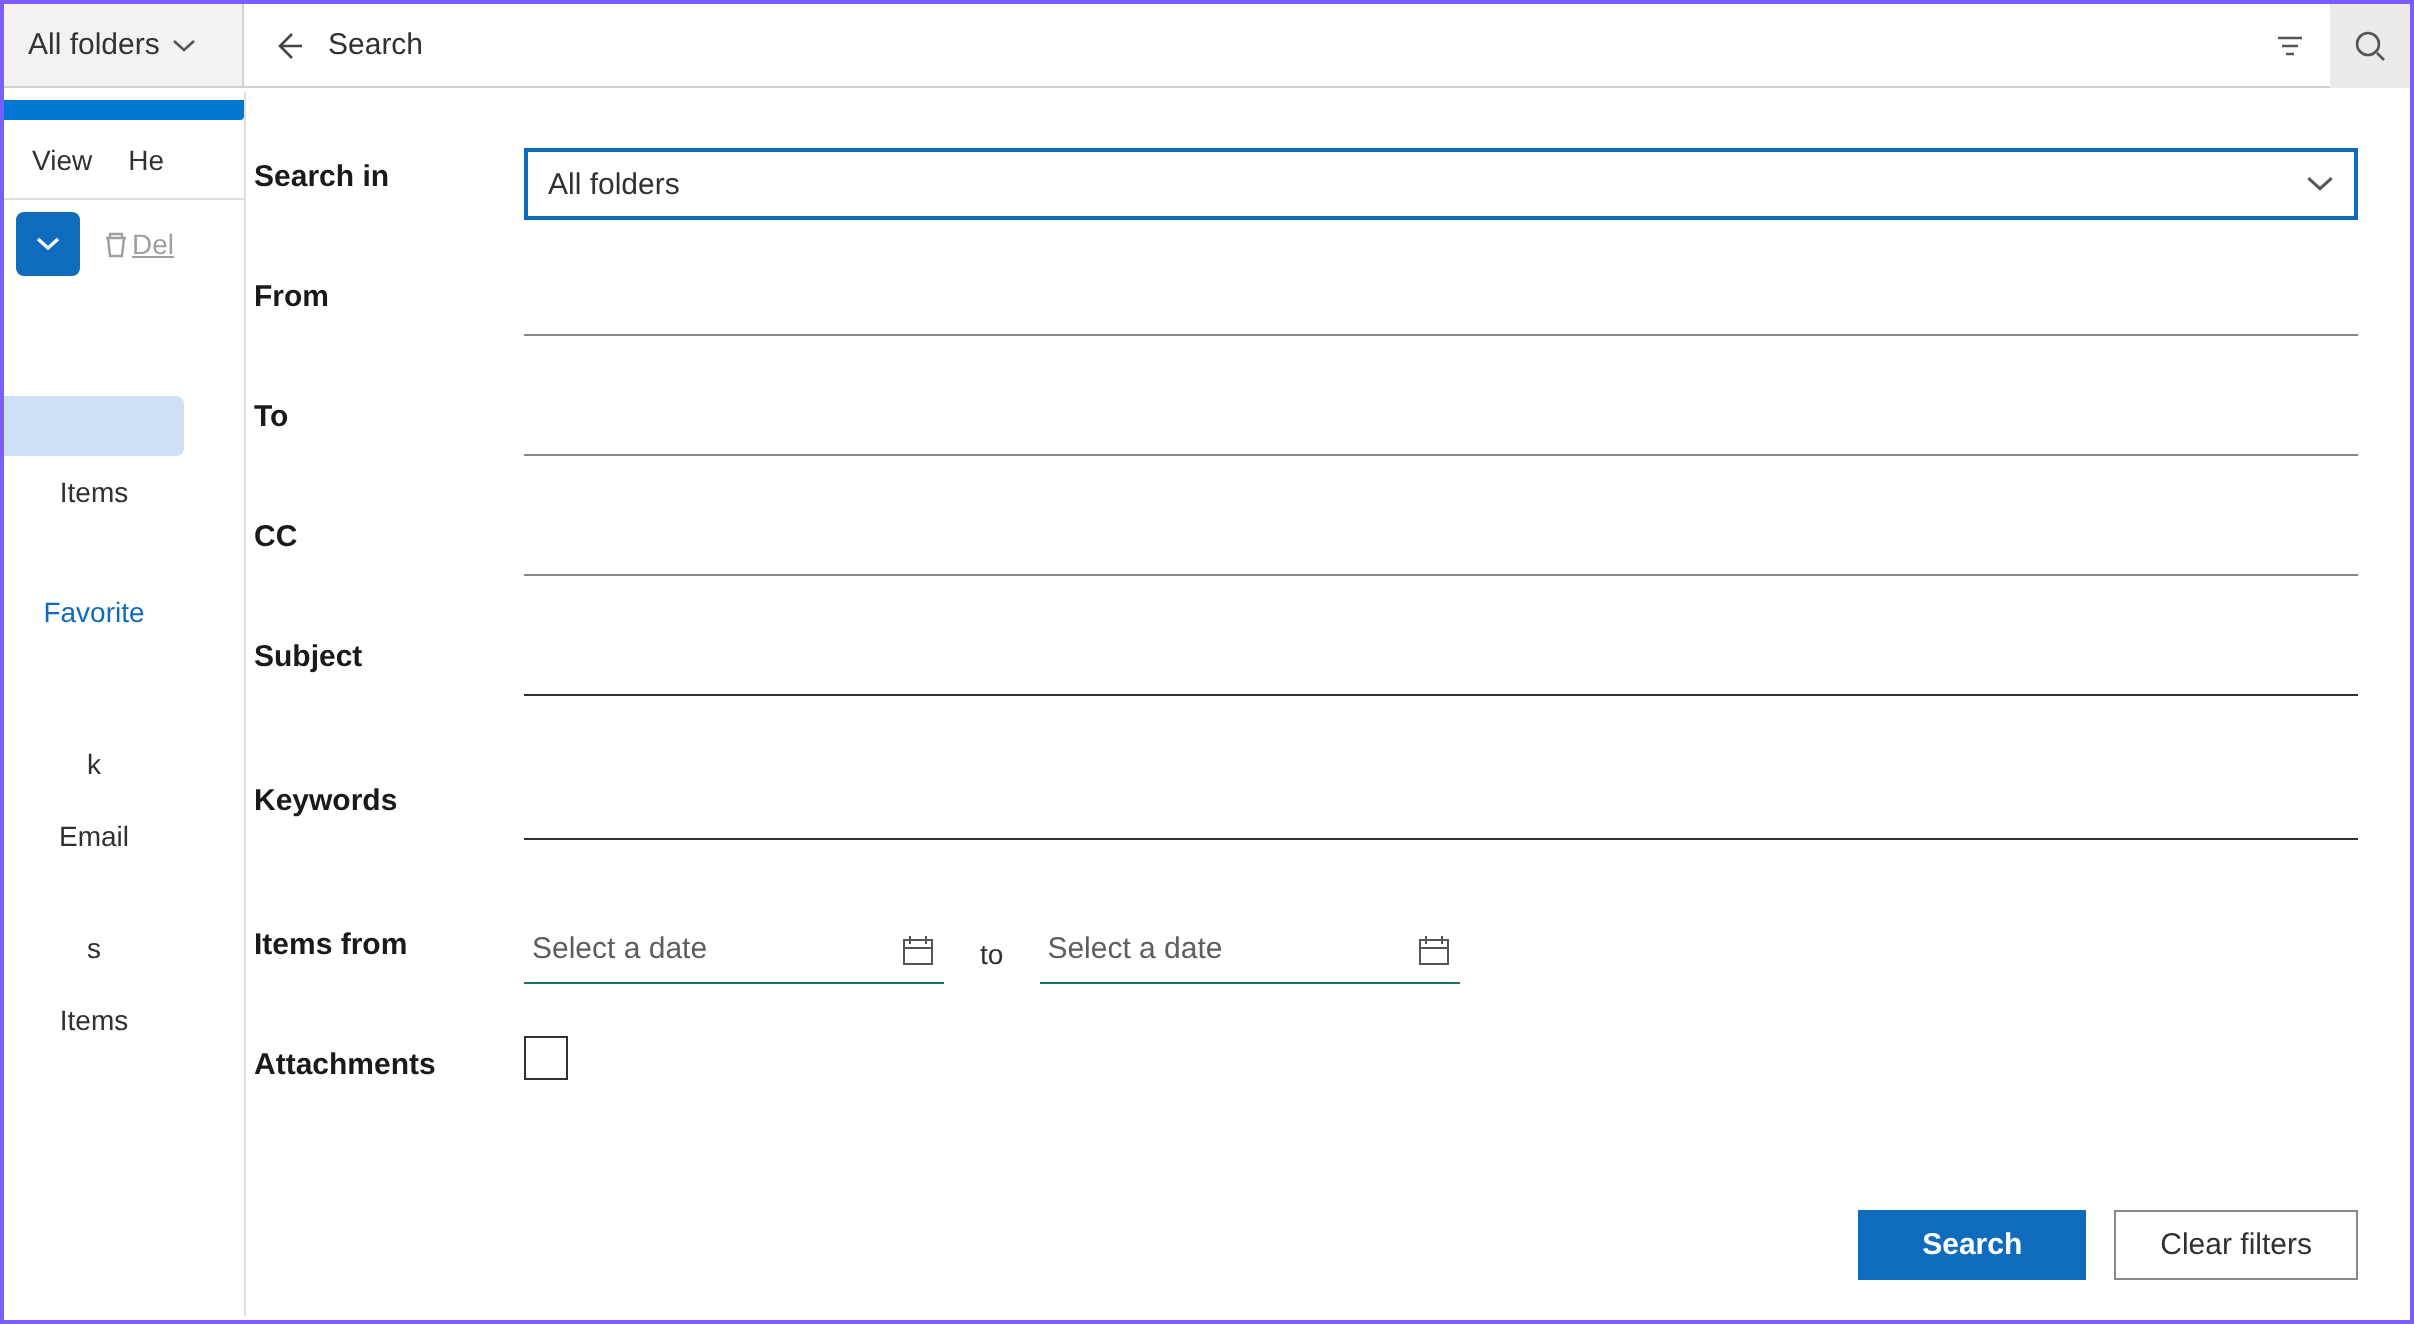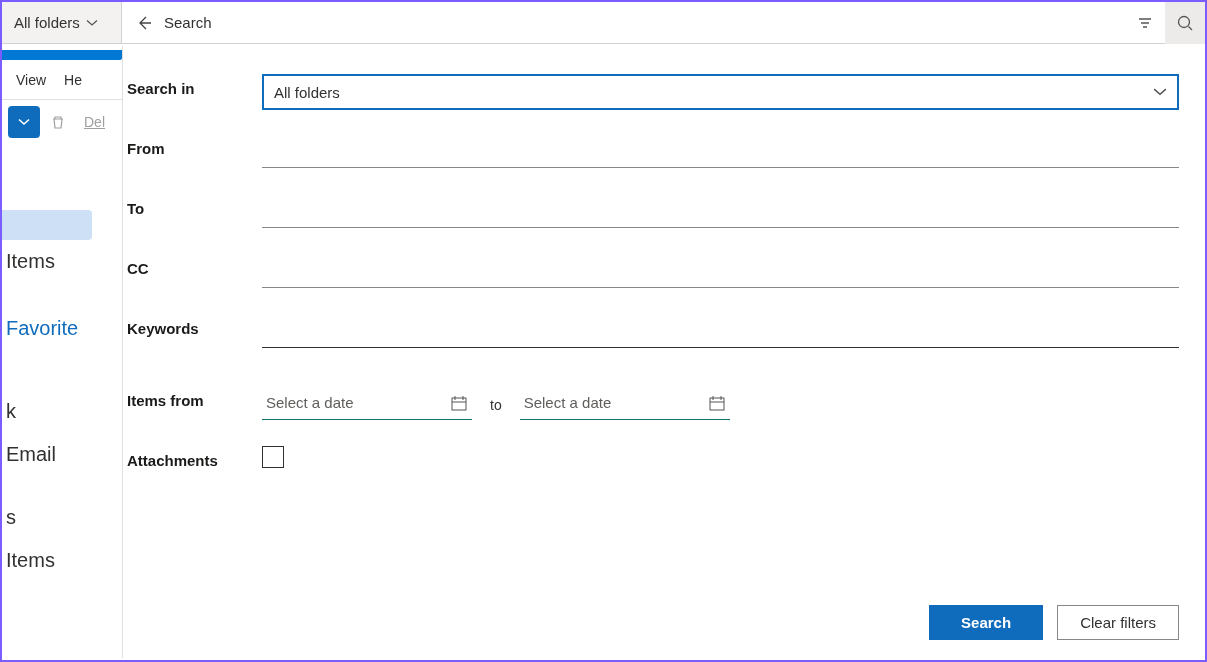--- a/index.html
+++ b/index.html
@@ -72,25 +72,25 @@
       border-bottom:1px solid #e1dfdd;
       color:#323130; font-size:14px;
     }
     .bb-row2 {
       display:flex; align-items:center; height:44px; padding-left:6px; gap:10px;
     }
     .small-blue-btn {
       width: 32px; height: 32px; background:#0f6cbd; border:none; border-radius:4px;
       display:flex;align-items:center;justify-content:center;color:#fff;cursor:pointer;
     }
-    .trash { display:flex; align-items:center; gap:18px; color:#a19f9d; font-size:14px;text-decoration:underline; }
+    .trash { display:flex; align-items:center; gap:0; color:#a19f9d; font-size:14px;text-decoration:underline; }
     
     .leftfrag {
-      position:absolute; left:0; top:208px; width:90px;
-      font-size:20px; color:#323130;
+      position:absolute; left:0; top:196px; width:90px;
+      font-size:14px; color:#323130;text-align:center;
     }
     .leftfrag .item { padding:10px 4px; }
     .leftfrag .sel { background:#cde0f6; border-radius:0 4px 4px 0; height:30px; }
     .leftfrag .blue { color:#0f6cbd; }
     
     .panel {
       position:absolute;
       left:120px; top:44px; right:2px; bottom:2px;
       background:#fff;
       border-left:1px solid #e1dfdd;
@@ -248,20 +248,24 @@
   <div class="frow">
     <div class="lbl">To</div>
     <div class="field"><input class="underline-input" style=""></div>
   </div>
 
   <div class="frow">
     <div class="lbl">CC</div>
     <div class="field"><input class="underline-input" style=""></div>
   </div>
 
+  <div class="frow" style="min-height:72px">
+    <div class="lbl">Subject</div>
+    <div class="field"><input class="underline-input dark-underline" style=""></div>
+  </div>
 
   <div class="frow" style="min-height:72px">
     <div class="lbl">Keywords</div>
     <div class="field"><input class="underline-input dark-underline" style=""></div>
   </div>
 
   <div class="frow">
     <div class="lbl">Items from</div>
     <div class="field daterow">
       <div class="datebox">

